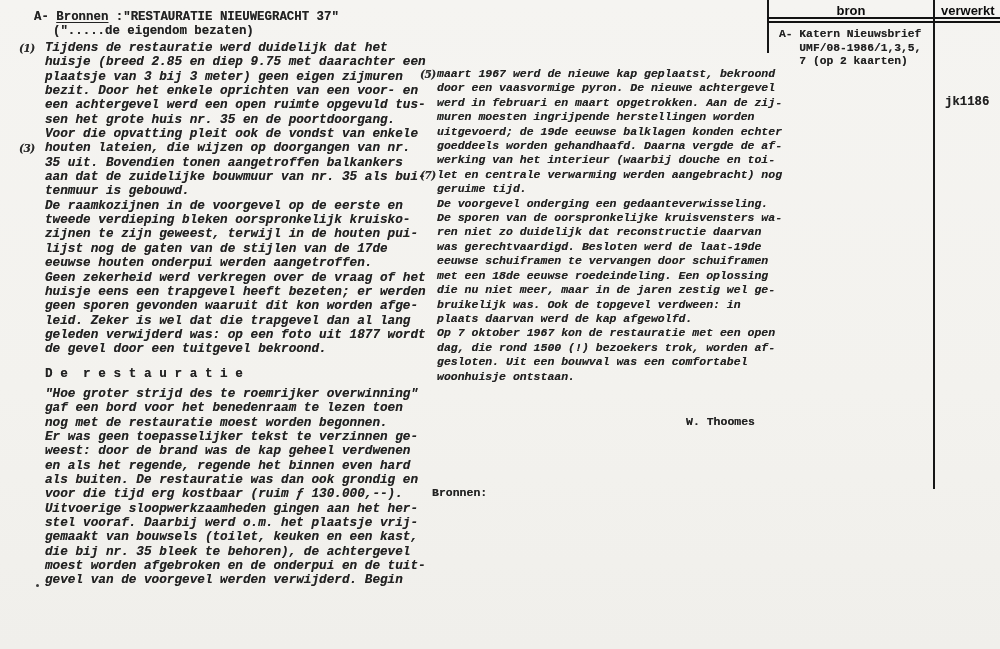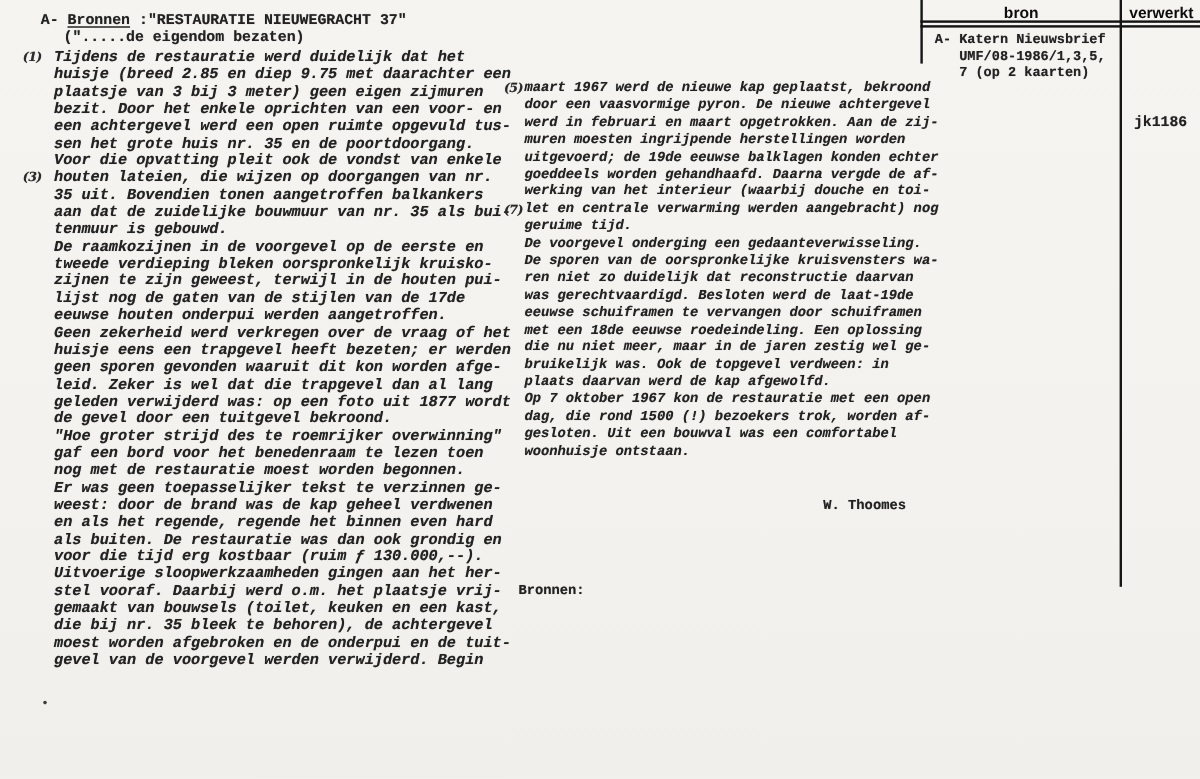--- a/index.html
+++ b/index.html
@@ -92,20 +92,21 @@
 zijnen te zijn geweest, terwijl in de houten pui-
 lijst nog de gaten van de stijlen van de 17de
 eeuwse houten onderpui werden aangetroffen.
 Geen zekerheid werd verkregen over de vraag of het
 huisje eens een trapgevel heeft bezeten; er werden
 geen sporen gevonden waaruit dit kon worden afge-
 leid. Zeker is wel dat die trapgevel dan al lang
 geleden verwijderd was: op een foto uit 1877 wordt
 de gevel door een tuitgevel bekroond.</div>
     </div>
+    <div class="tw section-heading">D e  r e s t a u r a t i e</div>
     <div class="block">
       <div class="txt">"Hoe groter strijd des te roemrijker overwinning"
 gaf een bord voor het benedenraam te lezen toen
 nog met de restauratie moest worden begonnen.
 Er was geen toepasselijker tekst te verzinnen ge-
 weest: door de brand was de kap geheel verdwenen
 en als het regende, regende het binnen even hard
 als buiten. De restauratie was dan ook grondig en
 voor die tijd erg kostbaar (ruim ƒ 130.000,--).
 Uitvoerige sloopwerkzaamheden gingen aan het her-

